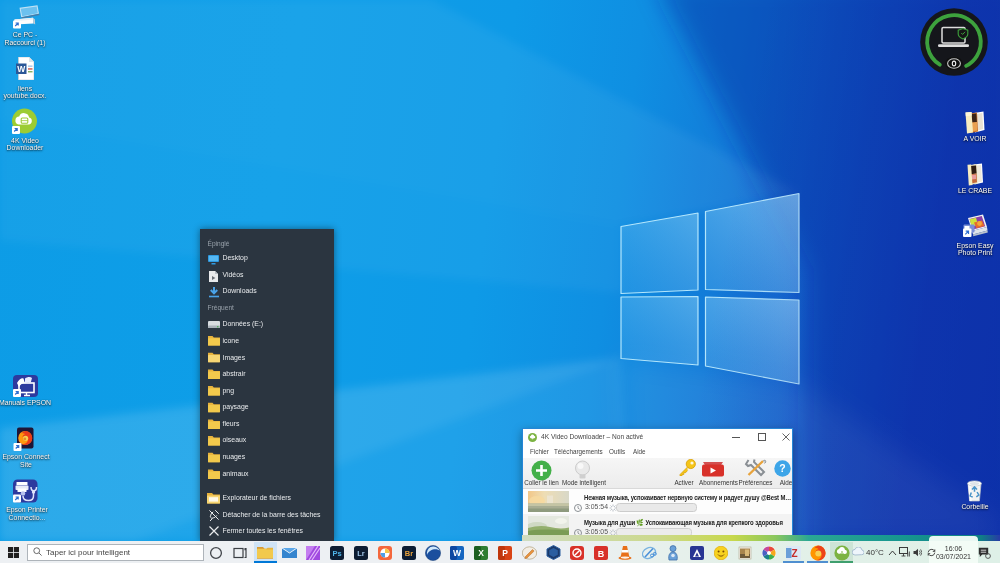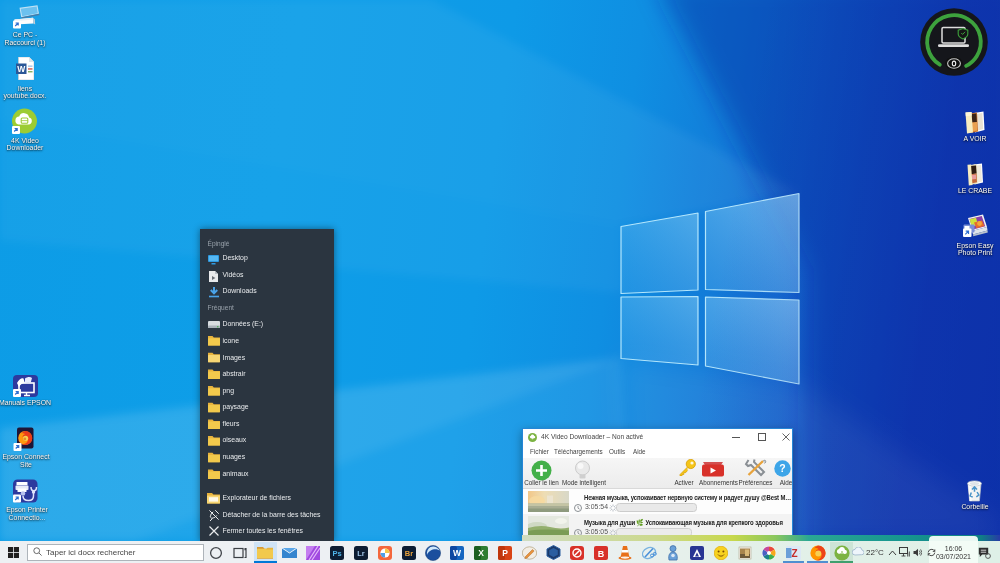--- a/index.html
+++ b/index.html
@@ -404,21 +404,21 @@
         <rect y="5.9" width="5.1" height="5.1"></rect>
         <rect x="5.9" y="5.9" width="5.1" height="5.1"></rect>
       </g>
   </svg>
 
   <div class="abs" style="left:27px;top:543.5px;width:177px;height:17px;background:#fff;border:1px solid #aeb4ba;box-sizing:border-box"></div>
   <svg class="abs" style="left:33px;top:547px" width="9" height="9" viewBox="0 0 9 9">
     <circle cx="3.7" cy="3.7" r="2.9" fill="none" stroke="#5a5a5a" stroke-width=".9"></circle>
     <path d="M6 6 L8.6 8.6" stroke="#5a5a5a" stroke-width=".9"></path>
   </svg>
-  <div class="abs" style="left:46px;top:548px;font-size:8px;color:#444">Taper ici docx rechercher</div>
+  <div class="abs" style="left:46px;top:548px;font-size:8px;color:#444">Taper ici pour intelligent</div>
 
   <div class="abs" style="left:254px;top:542px;width:23px;height:21px;background:#cfe3f5"></div>
   <div class="abs" style="left:254px;top:560.5px;width:23px;height:2.5px;background:#0078d7"></div>
   <div class="abs" style="left:830px;top:542px;width:23px;height:21px;background:#cde4d6"></div>
   <div class="abs" style="left:830px;top:560.5px;width:23px;height:2.5px;background:#3f9f6e"></div>
   <div class="abs" style="left:783px;top:560.5px;width:21px;height:2px;background:#4f8fd0"></div>
   <div class="abs" style="left:807px;top:560.5px;width:21px;height:2px;background:#4f8fd0"></div>
 
   <svg class="abs" style="left:209px;top:546px" width="14" height="14" viewBox="0 0 14 14">
     <circle cx="7" cy="7" r="5.4" fill="none" stroke="#43474c" stroke-width="1.3"></circle>
@@ -557,21 +557,21 @@
   <svg class="abs" style="left:834px;top:545px" width="16" height="16" viewBox="0 0 16 16">
     <circle cx="8" cy="8" r="7.6" fill="#7cb342"></circle>
     <path d="M4.6 8.8 a2.4 2.4 0 0 1 .4 -4.7 a3.1 3.1 0 0 1 6 .6 a2.1 2.1 0 0 1 -.3 4.2 z" fill="#fff"></path>
     <path d="M8 6 v4 m-1.6 -1.5 l1.6 1.7 l1.6 -1.7" stroke="#7cb342" stroke-width="1" fill="none"></path>
   </svg>
 
   <div class="abs" style="left:929px;top:536px;width:49px;height:27px;background:#f4fcf7;border-radius:4px 4px 0 0;opacity:.96"></div>
   <svg class="abs" style="left:852px;top:547px" width="12" height="9" viewBox="0 0 12 9">
     <path d="M3 8 a2.8 2.8 0 0 1 0 -5.6 a3.6 3.6 0 0 1 7 .7 a2.3 2.3 0 0 1 -.5 4.6 z" fill="#eef5fb" stroke="#9ab4c9" stroke-width=".8"></path>
   </svg>
-  <div class="abs" style="left:866px;top:547.5px;font-size:8px;color:#333">22°C</div>
+  <div class="abs" style="left:866px;top:547.5px;font-size:8px;color:#333">40°C</div>
   <svg class="abs" style="left:888px;top:549.5px" width="9" height="6" viewBox="0 0 9 6">
     <path d="M1 5 L4.5 1 L8 5" fill="none" stroke="#3a3a3a" stroke-width="1"></path>
   </svg>
   <svg class="abs" style="left:899px;top:547px" width="11" height="10" viewBox="0 0 11 10">
     <rect x="0.5" y="0.5" width="8" height="6" fill="none" stroke="#3a3a3a" stroke-width="1"></rect>
     <path d="M2.5 9 h4 M4.5 7 v2" stroke="#3a3a3a" stroke-width=".9"></path>
     <path d="M10.3 4.5 v5 m-1.6 -3.4 v3.4" stroke="#3a3a3a" stroke-width=".9"></path>
   </svg>
   <svg class="abs" style="left:913px;top:547.5px" width="9" height="9" viewBox="0 0 9 9">
     <path d="M0.5 3 h2 L5 0.8 v7.4 L2.5 6 H0.5 z" fill="#3a3a3a"></path>

